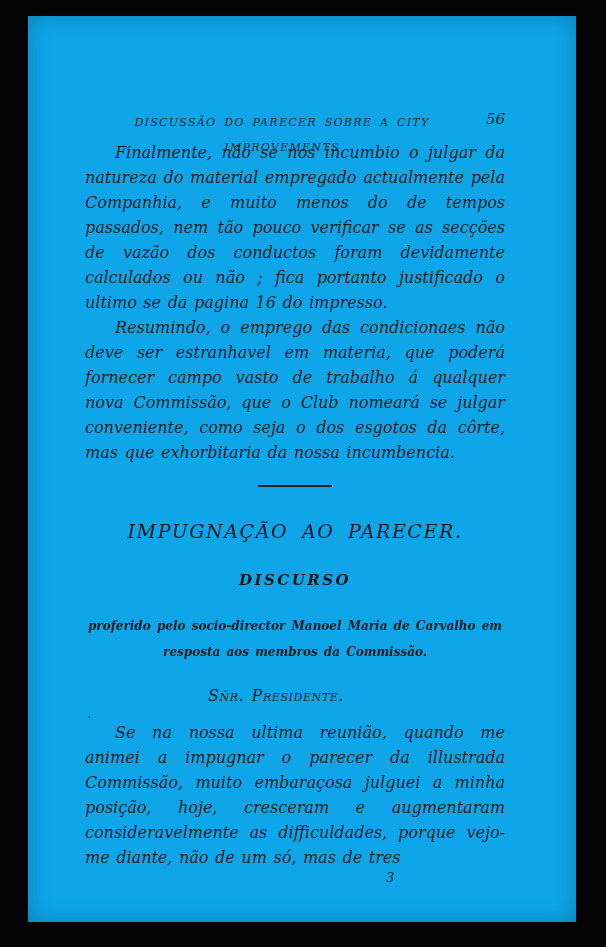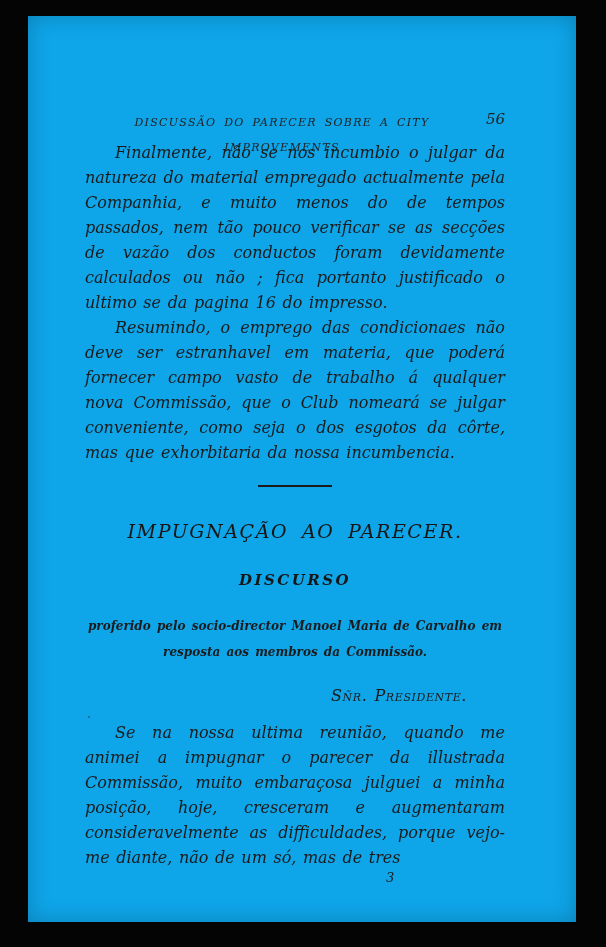--- a/index.html
+++ b/index.html
@@ -74,21 +74,21 @@
   }
   .byline {
     font-weight: bold;
     font-size: 12px;
     line-height: 26px;
     text-align: center;
     margin: 0 0 16px 0;
     word-spacing: 2px;
   }
   .salutation {
-    text-align: right;
+    text-align: center;
     padding-right: 38px;
     font-variant: small-caps;
     font-size: 16px;
     letter-spacing: 0.6px;
     margin: 18px 0 6px 0;
   }
   .opening { margin-top: 12px; }
   .sig-mark {
     position: absolute;
     left: 358px;

